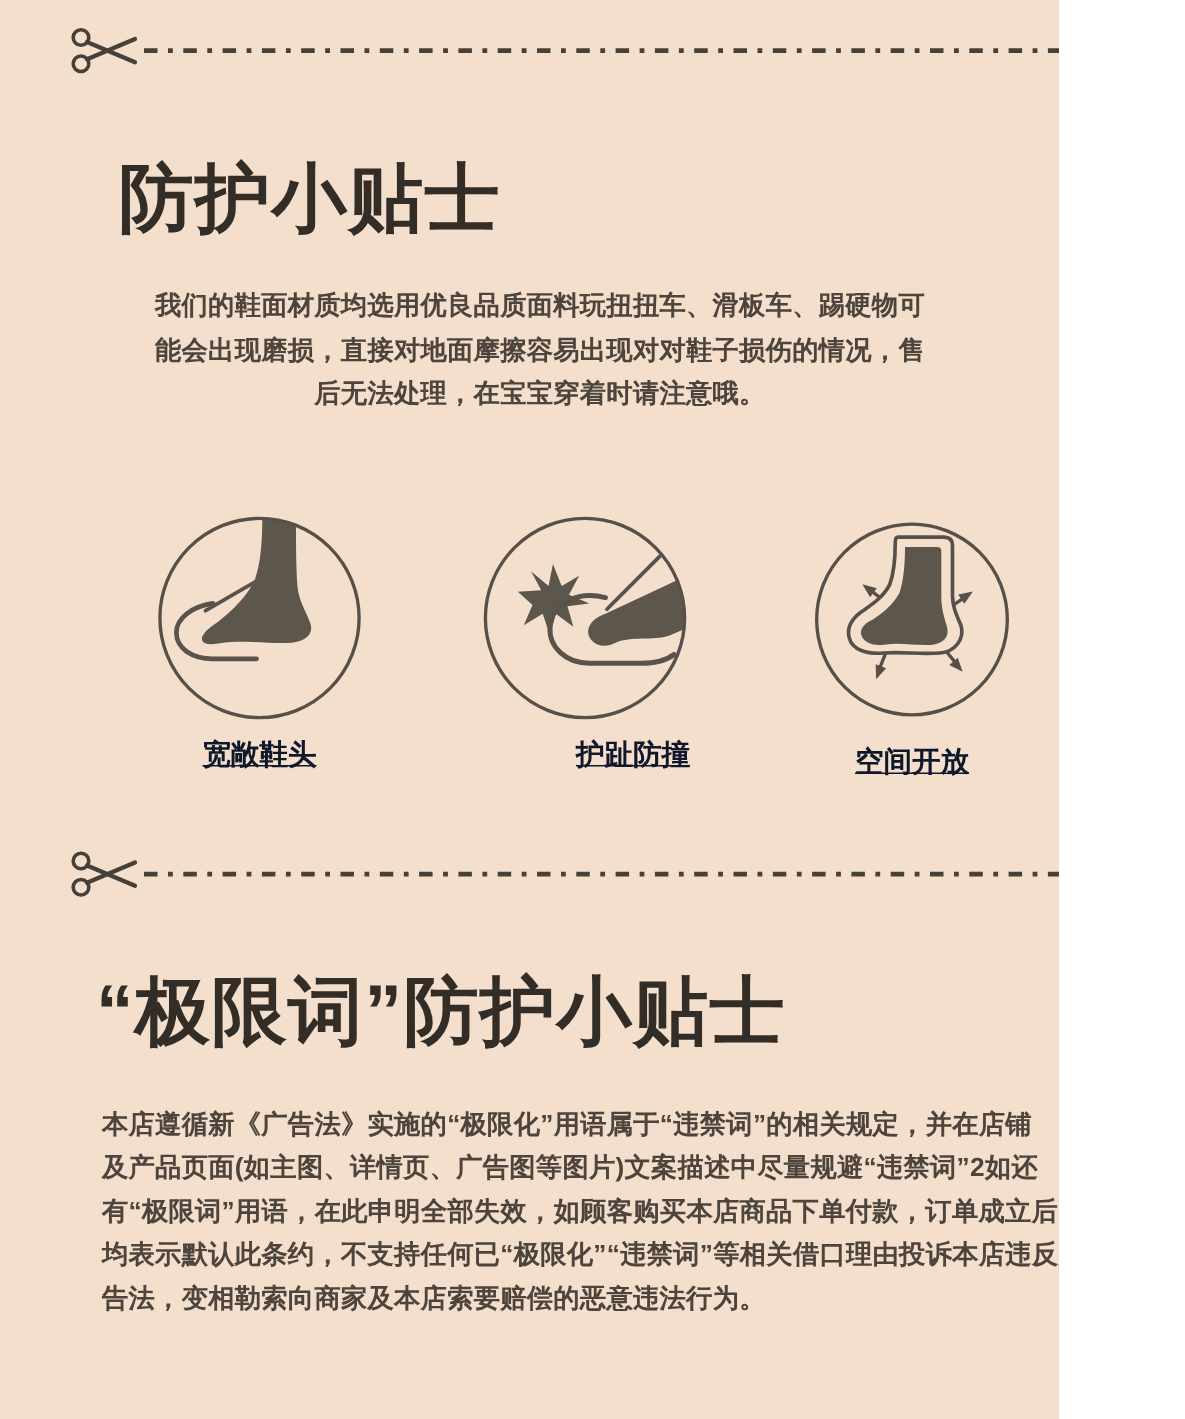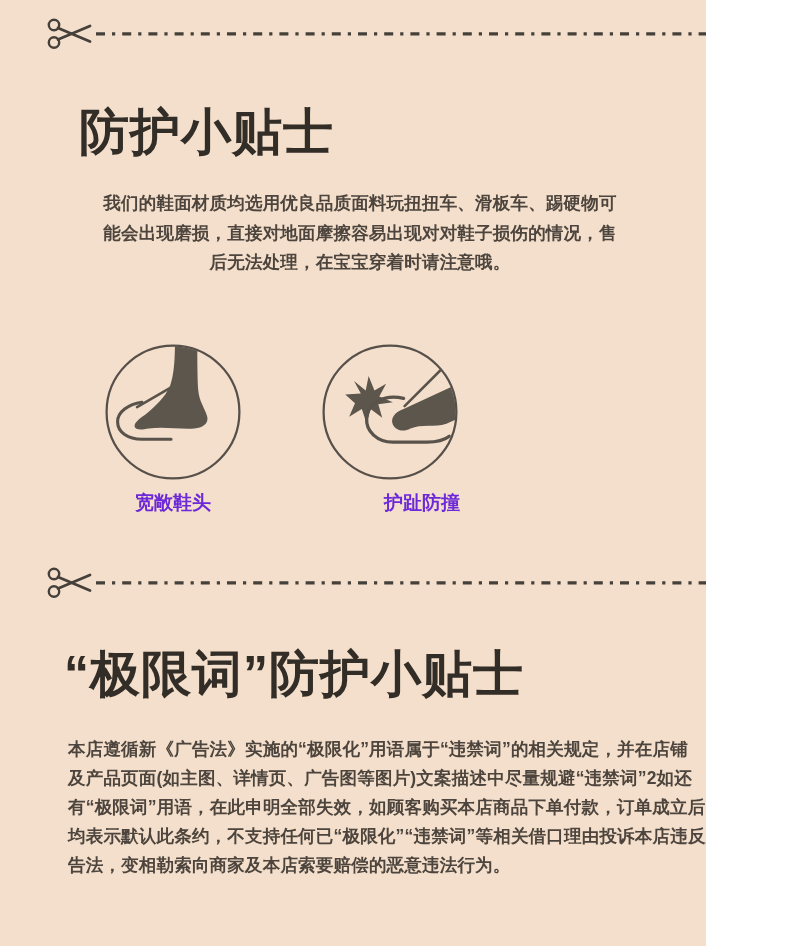--- a/index.html
+++ b/index.html
@@ -40,23 +40,24 @@
   .feature{
     position:absolute;
     display:flex;flex-direction:column;align-items:center;
   }
   #feature-1{left:103px;top:342px;}
   #feature-2{left:320px;top:342px;align-items:flex-end;}
   #feature-3{left:541px;top:346px;}
   .feature-label{
     font-size:19px;
     font-weight:600;
-    color:#6d28d9;
+    color:#0f172a;
     margin-top:8px;
     white-space:nowrap;
+    text-decoration:underline;
   }
   #feature-3 .feature-label{margin-top:15px;}
   .icon-svg{display:block;}
 </style>
 </head>
 <body>
 
 <div class="page">
 
   <div class="divider" id="divider1">
@@ -109,20 +110,55 @@
         <line x1="126" y1="27" x2="87" y2="66" stroke="#5a534b" stroke-width="2.6" stroke-linecap="round"></line>
         <path fill="#5d564d" d="M144,42 L86,69 C77,72 72,79 75,85 C78,91 86,93 93,89
                  C104,84 118,88 130,84 L144,78 Z"></path>
         <path fill="none" stroke="#5a534b" stroke-width="3.4" stroke-linecap="round" d="M86,58 C66,53 49,63 48,78 C47,92 59,103 75,103 L110,103 C121,103 128,101 133,97"></path>
       </g>
       <circle cx="72" cy="72" r="68.3" fill="none" stroke="#57504a" stroke-width="2.3"></circle>
     </svg>
     <div class="feature-label">护趾防撞</div>
   </div>
 
+  <div class="feature" id="feature-3">
+    <svg class="icon-svg" width="134" height="134" viewBox="0 0 144 144">
+      <circle cx="72" cy="72" r="68.3" fill="none" stroke="#57504a" stroke-width="2.4"></circle>
+
+      <g stroke="#57504a" stroke-width="2.4" fill="#57504a">
+        <line x1="58" y1="63" x2="42" y2="51"></line>
+        <g transform="translate(38,48) rotate(-143)">
+            <path d="M2,0 L-8,4 L-8,-4 Z" stroke="none"></path>
+          </g>
+        <line x1="98" y1="64" x2="110" y2="56"></line>
+        <g transform="translate(114,53) rotate(-33)">
+            <path d="M2,0 L-8,4 L-8,-4 Z" stroke="none"></path>
+          </g>
+        <line x1="54" y1="94" x2="48" y2="109"></line>
+        <g transform="translate(47,113) rotate(110)">
+            <path d="M2,0 L-8,4 L-8,-4 Z" stroke="none"></path>
+          </g>
+        <line x1="95" y1="93" x2="104" y2="104"></line>
+        <g transform="translate(107,108) rotate(49)">
+            <path d="M2,0 L-8,4 L-8,-4 Z" stroke="none"></path>
+          </g>
+      </g>
+
+      <path fill="#f3dfcb" stroke="#57504a" stroke-width="2.6" stroke-linejoin="round" d="M62,13 L95,13 C99,13 101,15 101,19 L101,55 C101,63 104,69 107,76
+               C110,86 103,95 92,96 C78,97 64,95 52,96 C40,97 29,94 27,85
+               C25,77 30,70 38,65 C45,60 52,55 56,47 C59,39 60,26 60,17
+               C60,14 61,13 62,13 Z"></path>
+
+      <path fill="#5d564d" d="M67,20 L90,20 C92,20 93,21 93,23 L93,56
+               C93,64 95,70 97,77 C99,84 95,89 87,90 C76,91 64,88 52,90
+               C45,91 38,89 36,84 C34,80 37,75 44,72 C50,68 58,62 63,53
+               C66,44 67,32 67,20 Z"></path>
+    </svg>
+    <div class="feature-label">空间开放</div>
+  </div>
 
   <div class="divider" id="divider2">
     <svg width="666" height="41" viewBox="0 0 666 41">
       <g stroke="#45403a" fill="none">
         <circle cx="8" cy="12" r="5.2" stroke-width="2.4"></circle>
         <circle cx="8" cy="29.5" r="5.2" stroke-width="2.4"></circle>
         <line x1="12" y1="15" x2="44" y2="28.5" stroke-width="2.8" stroke-linecap="round"></line>
         <line x1="12" y1="26.5" x2="44" y2="13" stroke-width="2.8" stroke-linecap="round"></line>
       </g>
       <line x1="50" y1="20.8" x2="663" y2="20.8" stroke="#45403a" stroke-width="3.2" stroke-dasharray="9 7 3.2 7"></line>

